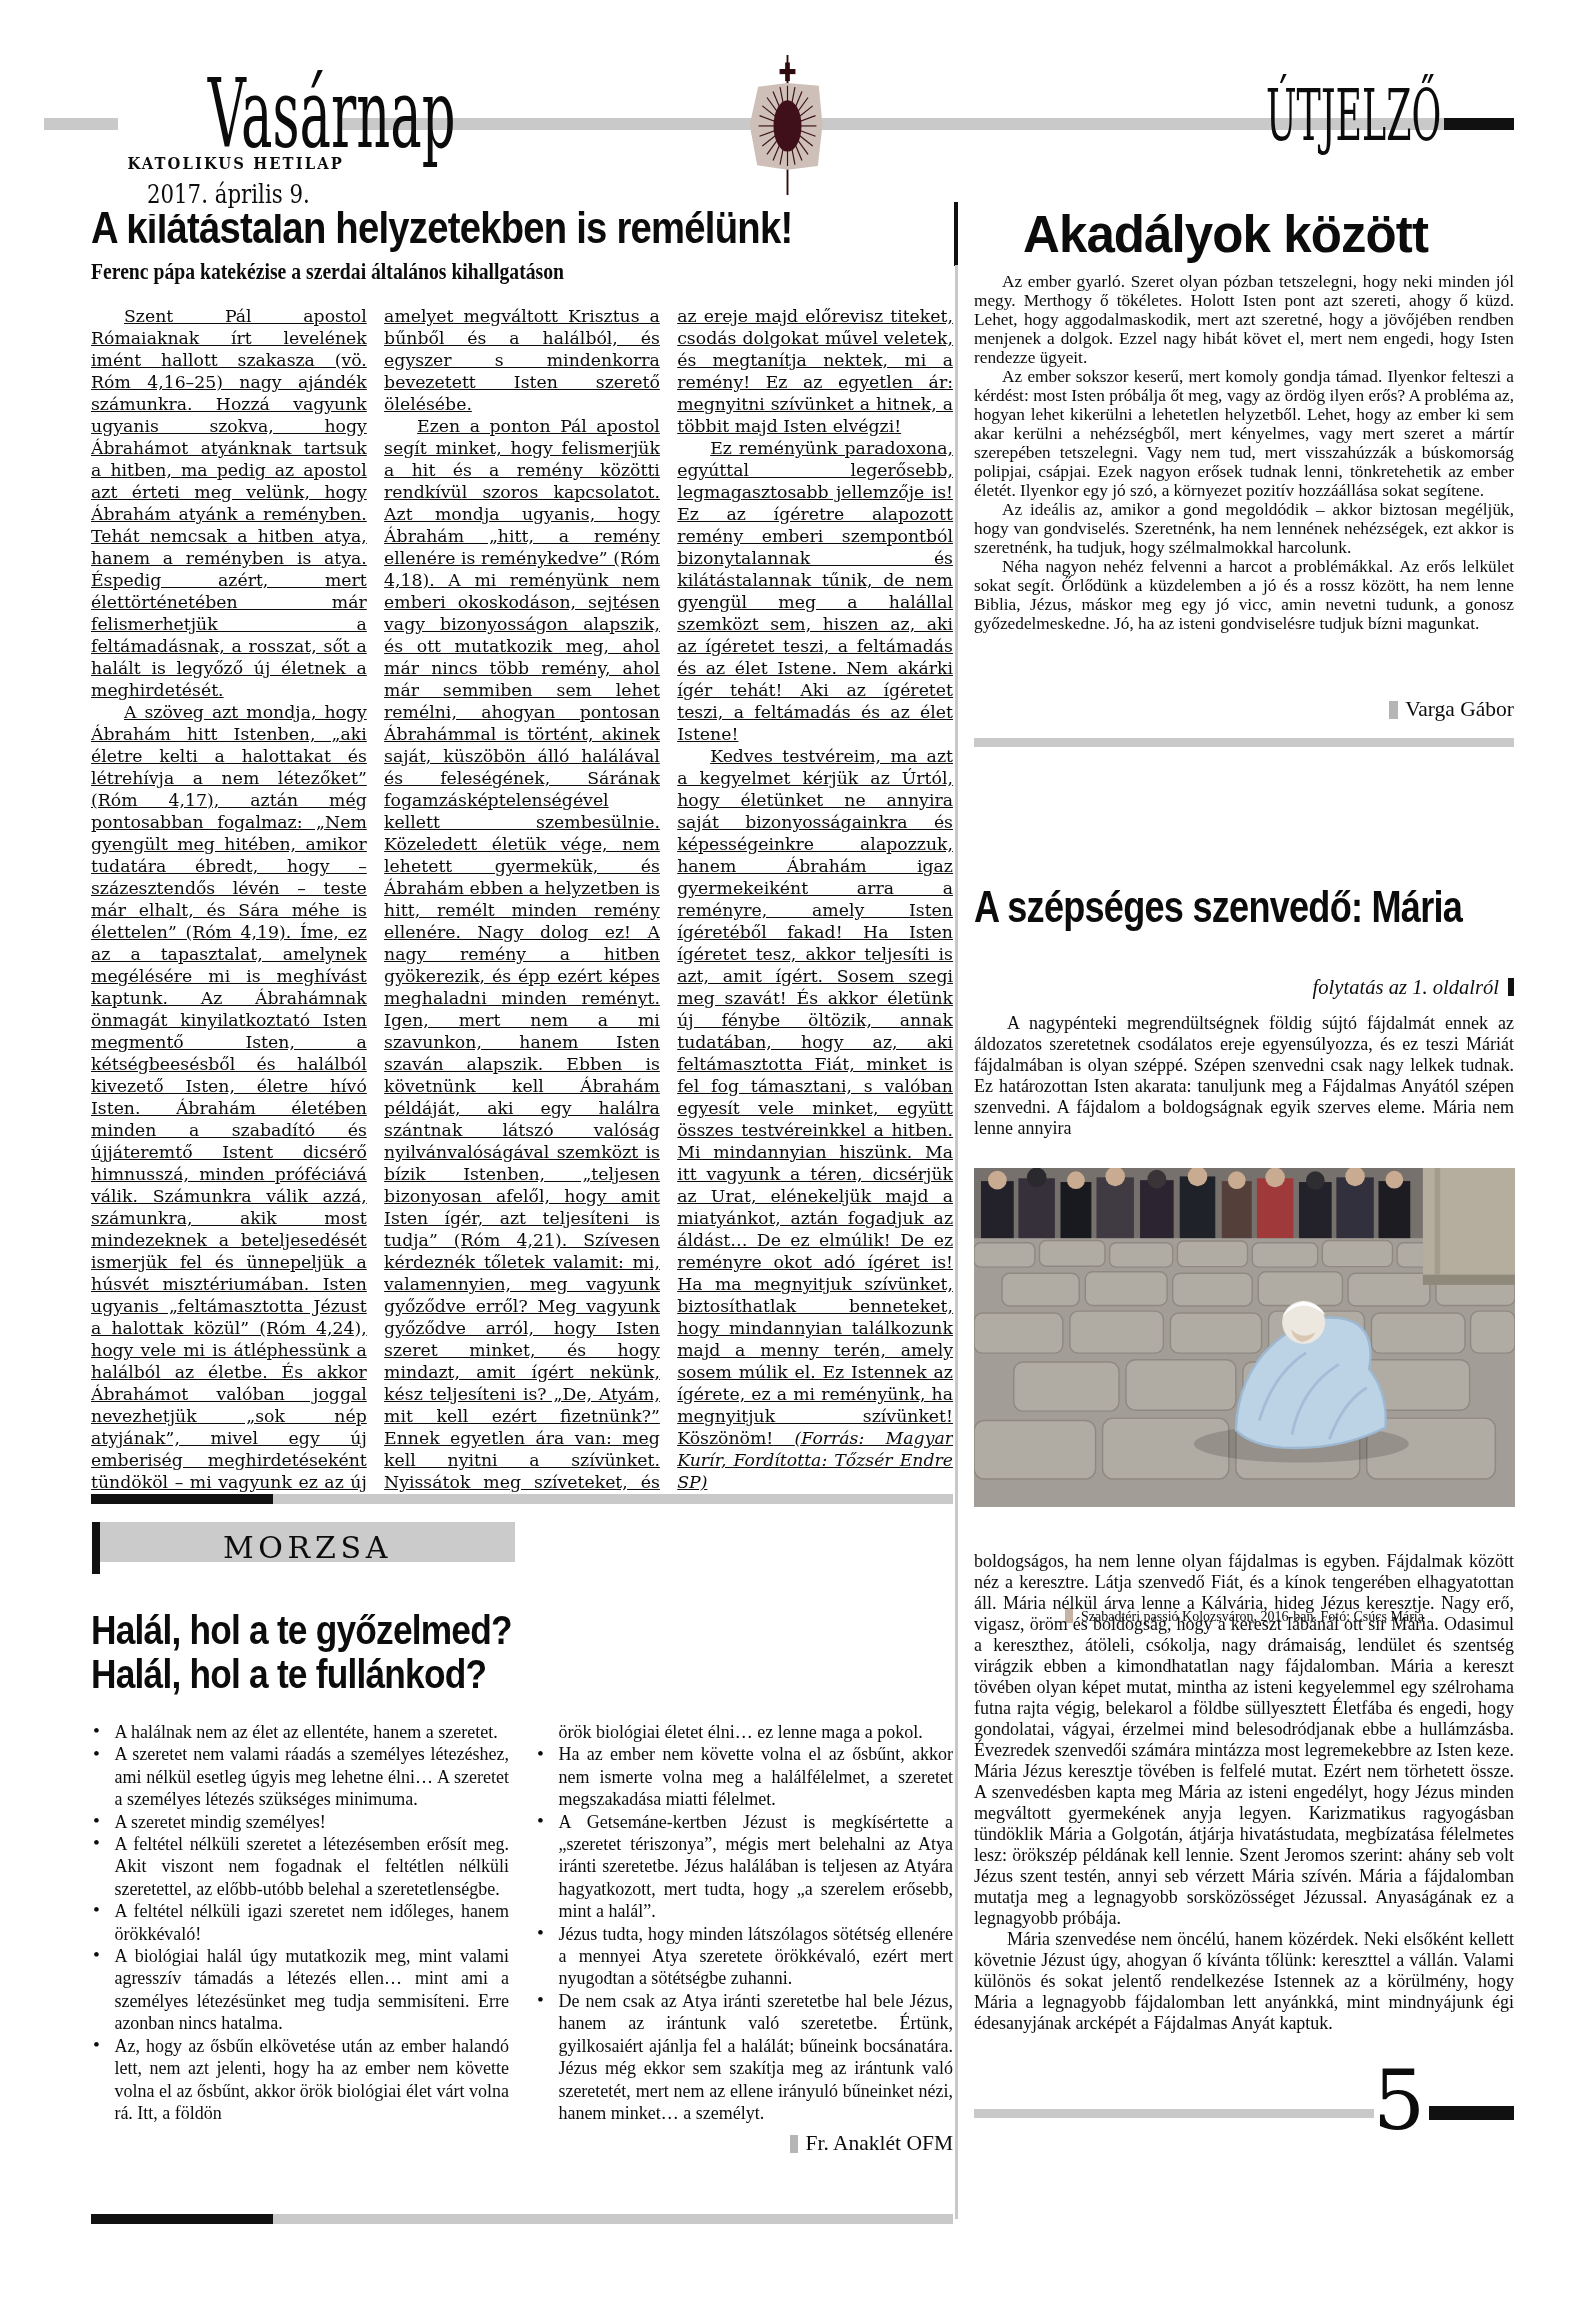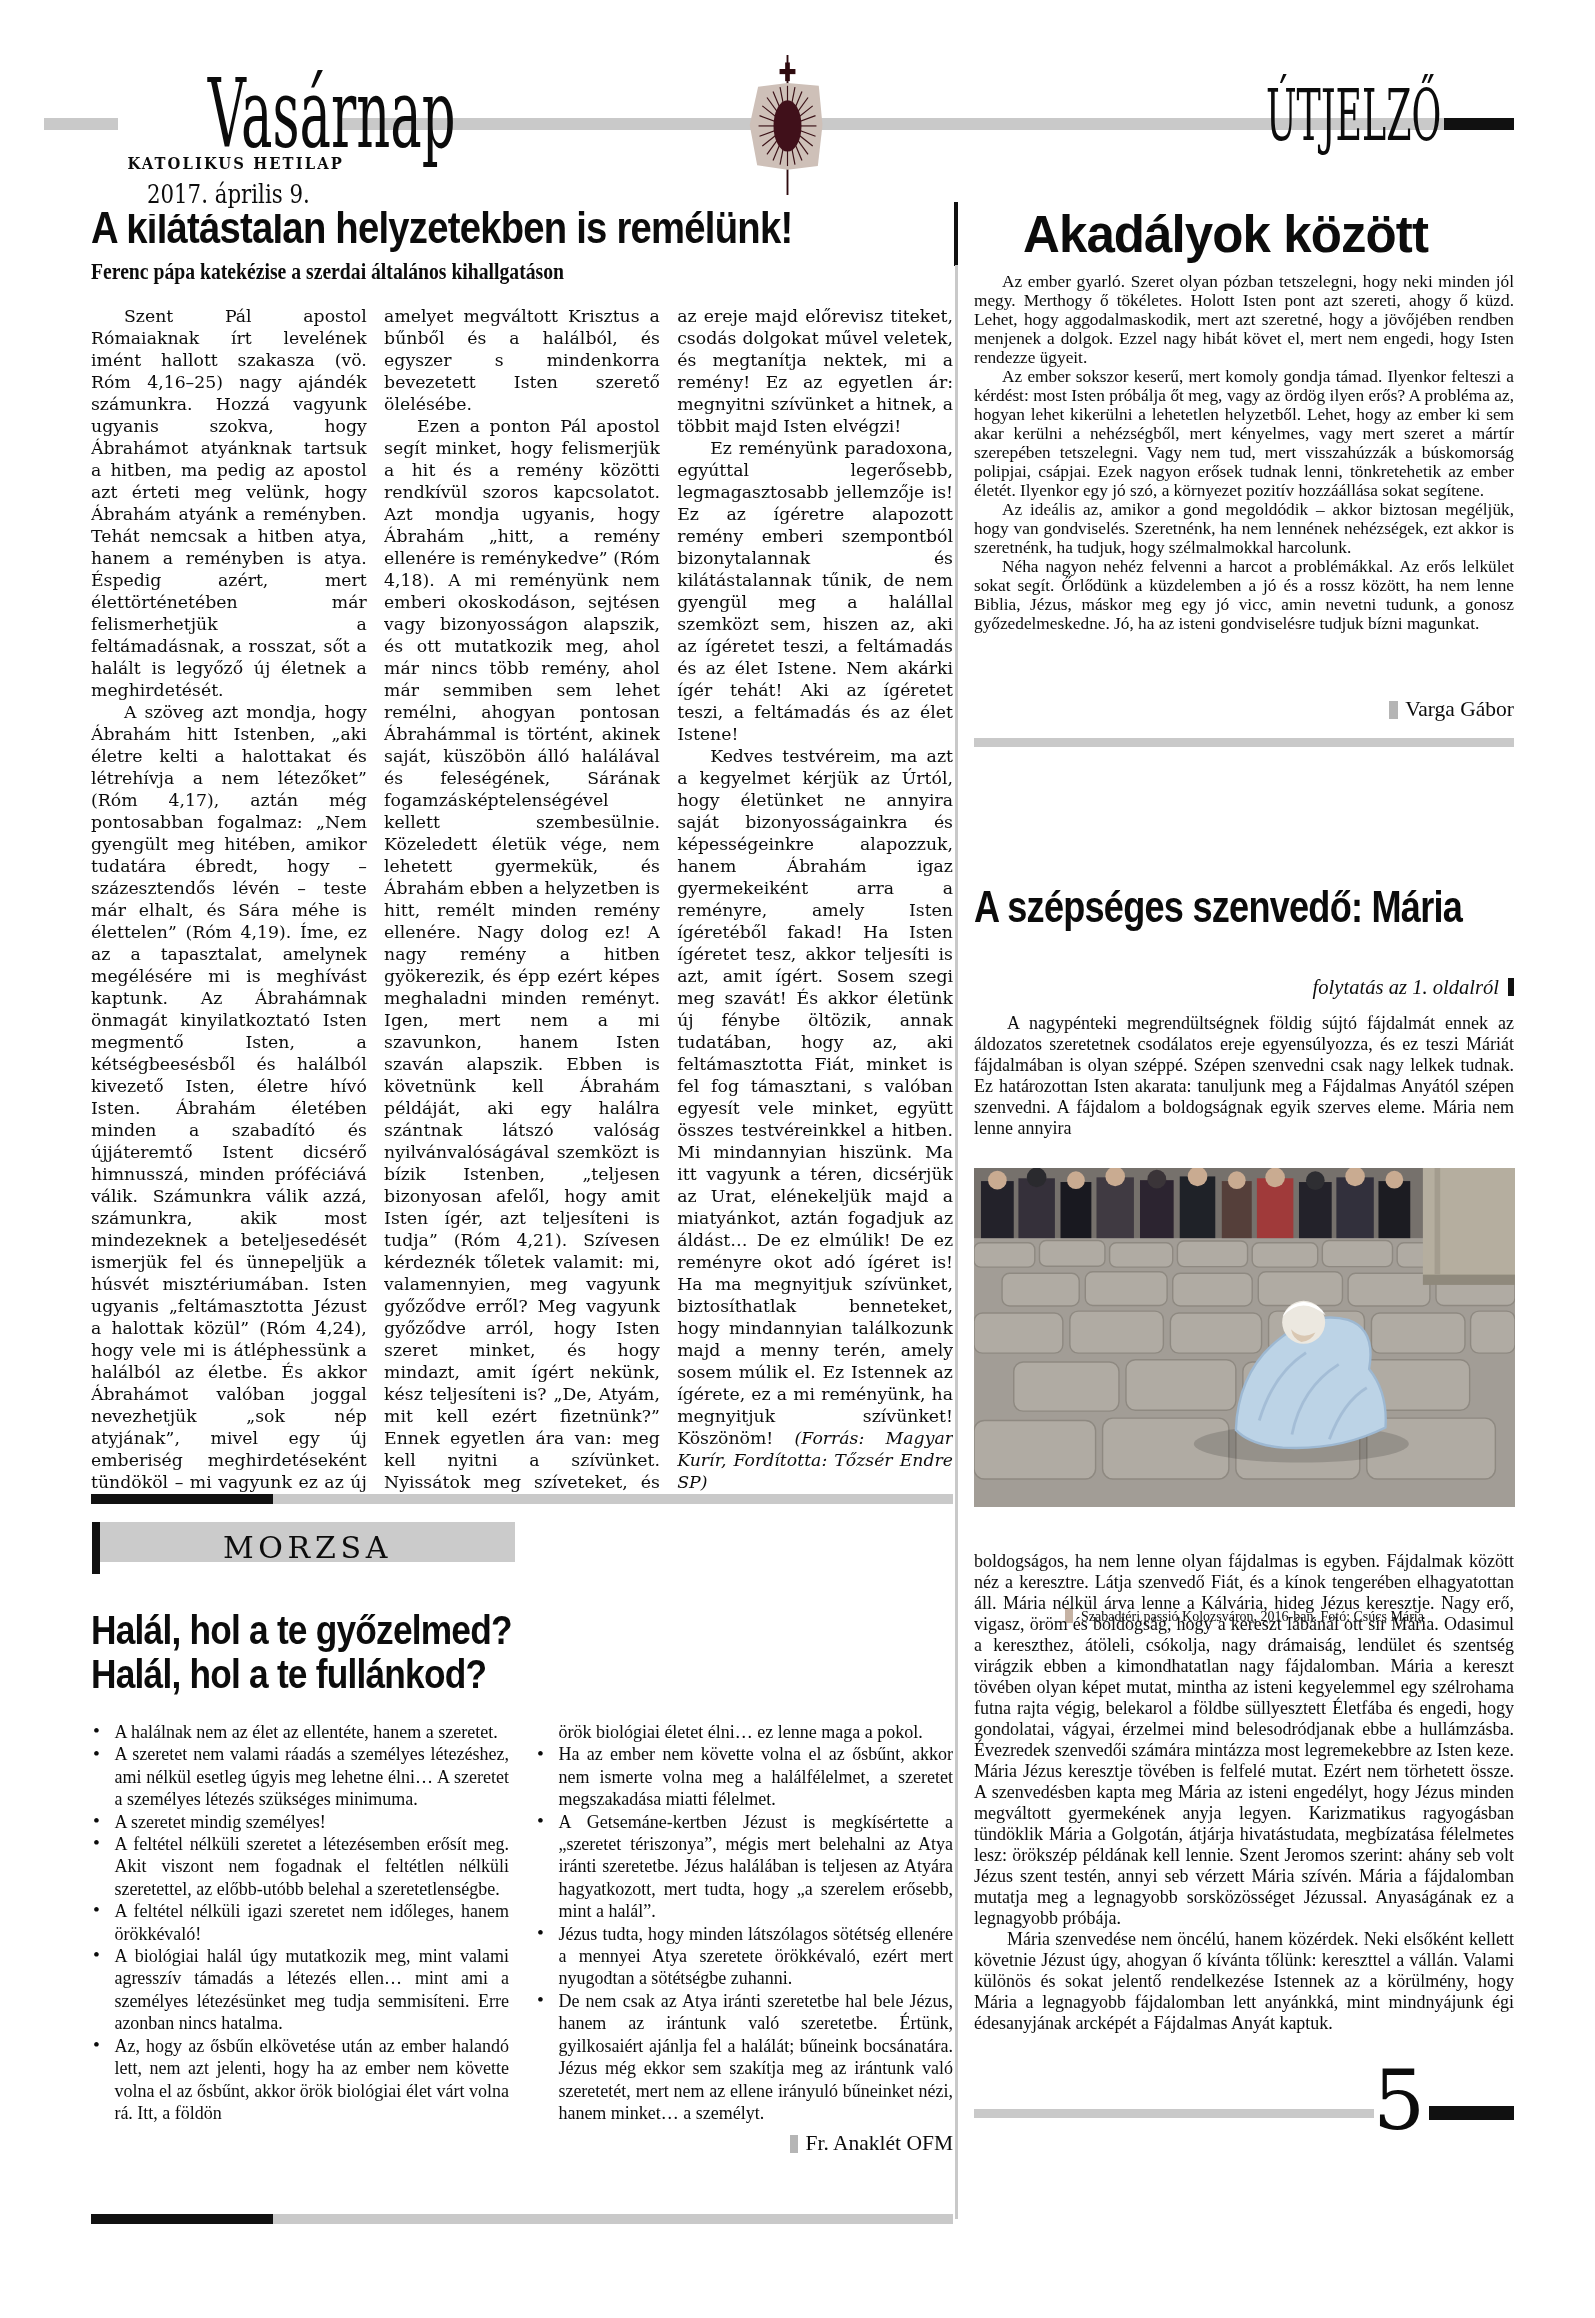--- a/index.html
+++ b/index.html
@@ -33,21 +33,21 @@
   .lead-title{position:absolute;left:91px;top:202px;font-size:45px;transform:scaleX(0.85);transform-origin:left top;}
   .lead-subtitle{position:absolute;left:91px;top:258px;font-family:"Liberation Serif",serif;font-weight:bold;
                  font-size:24px;white-space:nowrap;transform:scaleX(0.82);transform-origin:left top;}
   .obs-title{position:absolute;left:1023px;top:205px;font-size:51px;text-align:right;}
   .maria-title{position:absolute;left:974px;top:882px;font-size:44px;transform:scaleX(0.82);transform-origin:left top;}
   .morzsa-head{position:absolute;left:91px;top:1608px;font-size:41px;line-height:44px;transform:scaleX(0.86);transform-origin:left top;}
   
   .lead-cols{position:absolute;left:91px;top:305px;width:862px;height:1187px;display:flex;gap:17.3px;}
   .lead-col{width:276px;height:1187px;overflow:hidden;}
   .lead-col p{margin:0;font-family:"DejaVu Serif",serif;font-size:17.3px;line-height:22px;
-              text-align:justify;text-indent:33px;}
+              text-align:justify;text-indent:33px;text-decoration:underline;}
   .lead-col p.noind{text-indent:0;}
   .src-italic{font-style:italic;}
   
   .obs-body{position:absolute;left:974px;top:272px;width:540px;height:430px;overflow:hidden;}
   .obs-body p{margin:0;font-size:17.3px;line-height:19px;text-align:justify;text-indent:28px;}
   .byline{font-size:21.5px;text-align:right;}
   .byline .sq{display:inline-block;width:8.4px;height:18px;background:#b5b5b5;margin-right:7.5px;vertical-align:-2.8px;}
   .obs-byline{position:absolute;left:974px;top:697px;width:540px;}
   .maria-cont{position:absolute;left:974px;top:976px;width:540px;text-align:right;font-style:italic;font-size:20.6px;}
   .maria-cont .sq{display:inline-block;width:6.5px;height:18px;background:#111;margin-left:8.4px;vertical-align:-2.3px;}

